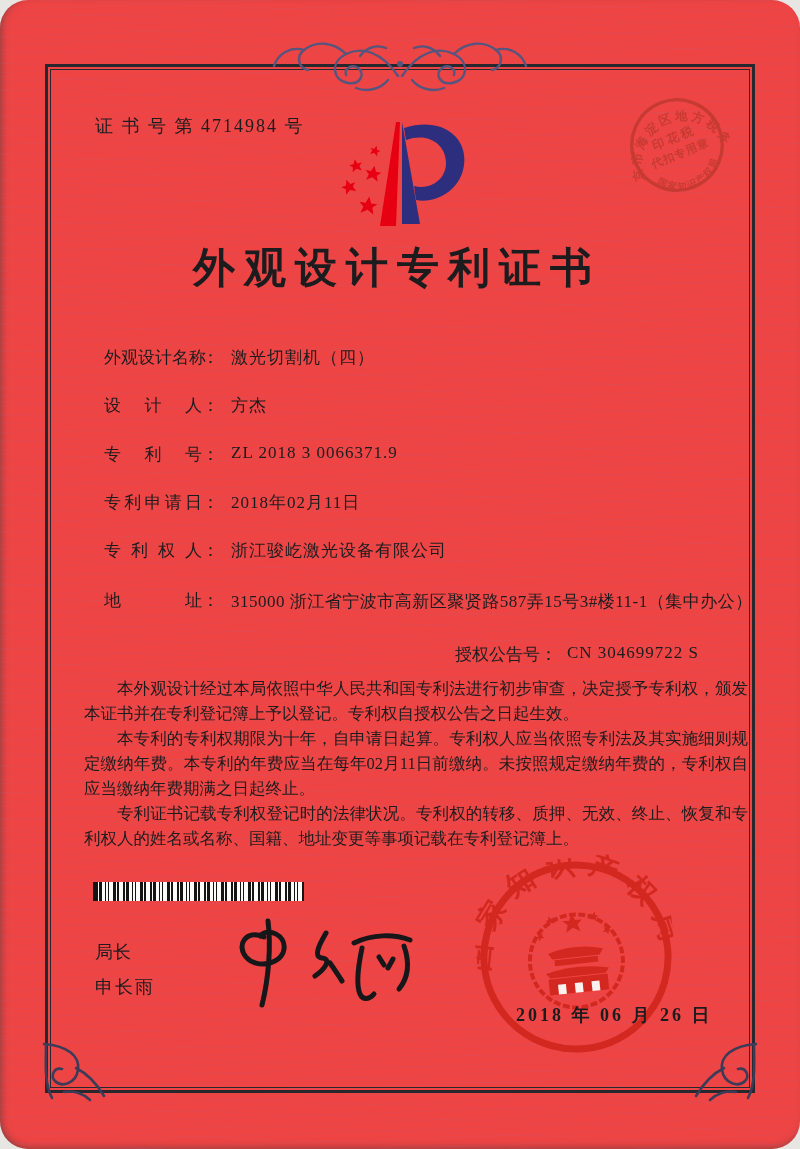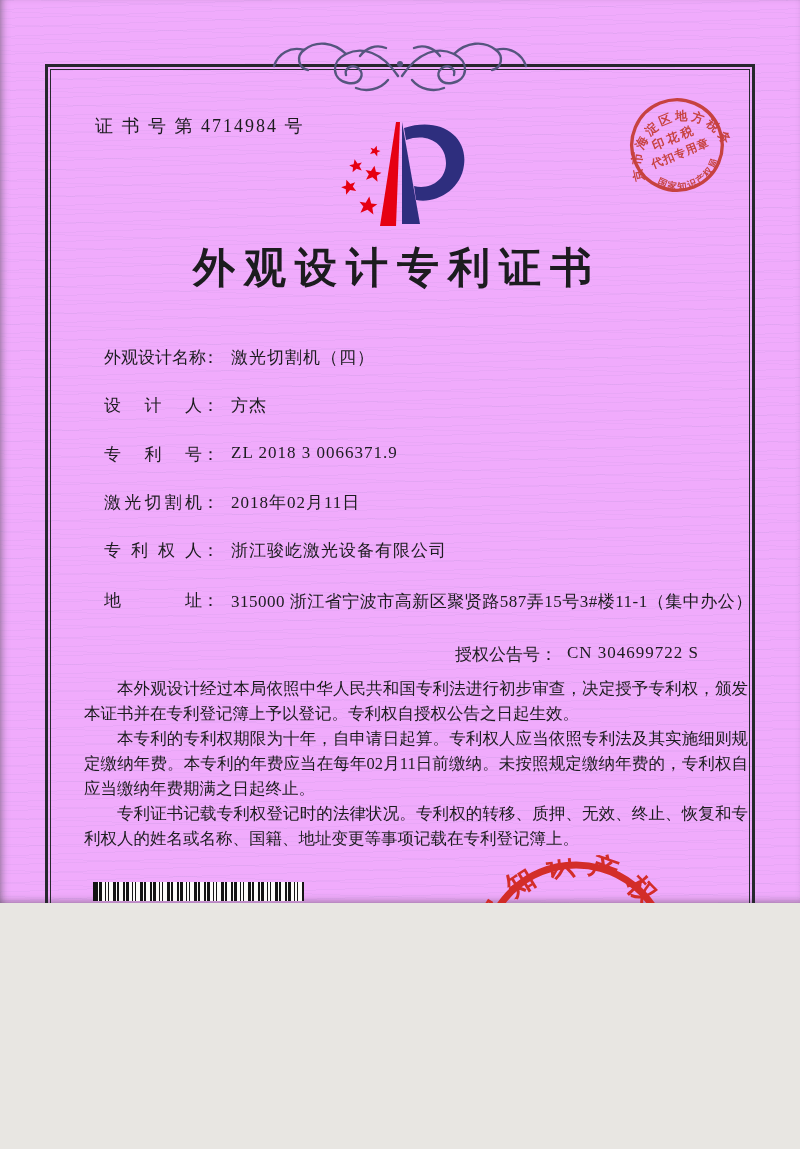--- a/index.html
+++ b/index.html
@@ -1,20 +1,21 @@
 <!DOCTYPE html>
 <html><head>
 <meta charset="utf-8">
 <style>
   html,body{margin:0;padding:0;background:#e8e6e2;}
   #paper{
-    position:relative;width:800px;height:903px;margin:0 auto;
-    background:#f0abfc;overflow:hidden;
+    position:relative;width:800px;height:1149px;margin:0 auto;
+    background:#ef4444;overflow:hidden;
     font-family:"Liberation Serif","DejaVu Serif",serif;color:#1c1c1f;
     box-shadow:inset 6px 0 8px -5px rgba(60,60,60,.55), inset 0 -6px 8px -5px rgba(60,60,60,.45);
+    border-radius:28px;
   }
   
   #paper::before{
     content:"";position:absolute;inset:0;z-index:0;pointer-events:none;
     background:
       repeating-linear-gradient(178deg, rgba(130,120,180,.07) 0 1px, transparent 1px 9px),
       repeating-linear-gradient(182deg, rgba(130,120,180,.06) 0 1px, transparent 1px 13px);
   }
   .frame{position:absolute;left:45px;top:64px;width:704px;height:1023px;border:3px solid #27272e;z-index:1;}
   .frame-inner{position:absolute;inset:2px;border:1px solid #27272e;}
@@ -138,21 +139,21 @@
   <div class="abs frow" style="top:346px">
     <span class="flabel">外观设计名称</span><span class="fcolon">：</span><span class="fvalue">激光切割机（四）</span>
   </div>
   <div class="abs frow" style="top:394px">
     <span class="flabel">设计人</span><span class="fcolon">：</span><span class="fvalue">方杰</span>
   </div>
   <div class="abs frow" style="top:443px">
     <span class="flabel">专利号</span><span class="fcolon">：</span><span class="fvalue">ZL 2018 3 0066371.9</span>
   </div>
   <div class="abs frow" style="top:491px">
-    <span class="flabel">激光切割机</span><span class="fcolon">：</span><span class="fvalue">2018年02月11日</span>
+    <span class="flabel">专利申请日</span><span class="fcolon">：</span><span class="fvalue">2018年02月11日</span>
   </div>
   <div class="abs frow" style="top:539px">
     <span class="flabel">专利权人</span><span class="fcolon">：</span><span class="fvalue">浙江骏屹激光设备有限公司</span>
   </div>
   <div class="abs frow frow-addr" style="top:589px">
     <span class="flabel">地址</span><span class="fcolon">：</span><span class="fvalue">315000 浙江省宁波市高新区聚贤路587弄15号3#楼11-1（集中办公）</span>
   </div>
   <div class="abs grant">
     <span>授权公告号</span><span class="fcolon">：</span><span class="fvalue">CN 304699722 S</span>
   </div>

